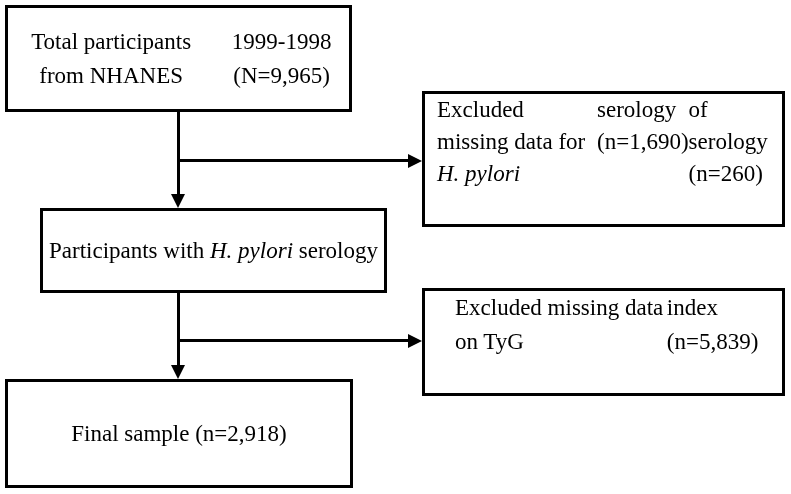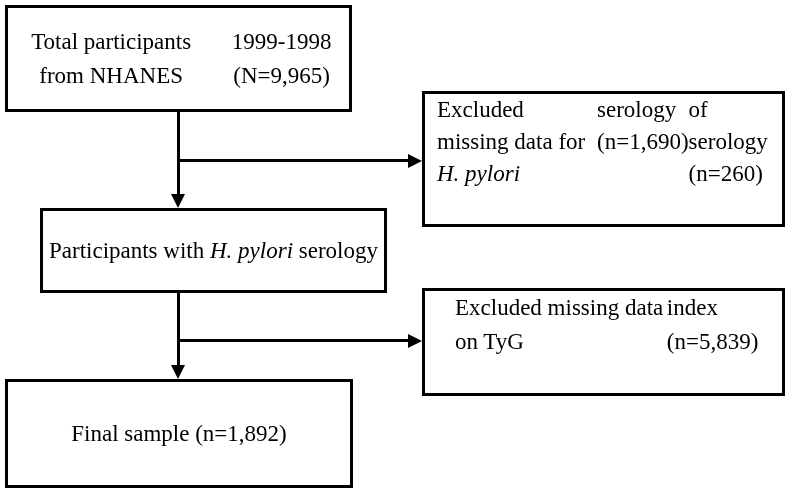--- a/index.html
+++ b/index.html
@@ -95,21 +95,21 @@
   <div class="box center" id="box-serology">
       <div class="text-line"><span>Participants with </span><i>H. pylori</i><span> serology</span></div>
     </div>
 
   <div class="box leftalign" id="box-excl2">
       <div class="text-line"><span>Excluded missing data on TyG</span></div>
       <div class="text-line"><span>index (n=5,839)</span></div>
     </div>
 
   <div class="box center" id="box-final">
-      <div class="text-line"><span>Final sample (n=1,892)</span></div>
+      <div class="text-line"><span>Final sample (n=2,918)</span></div>
     </div>
 
   <div class="vline" id="vline1"></div>
   <div class="arrow-down" id="ahead1"></div>
 
   <div class="hline" id="hline1"></div>
   <div class="arrow-right" id="ahead2"></div>
 
   <div class="vline" id="vline2"></div>
   <div class="arrow-down" id="ahead3"></div>

